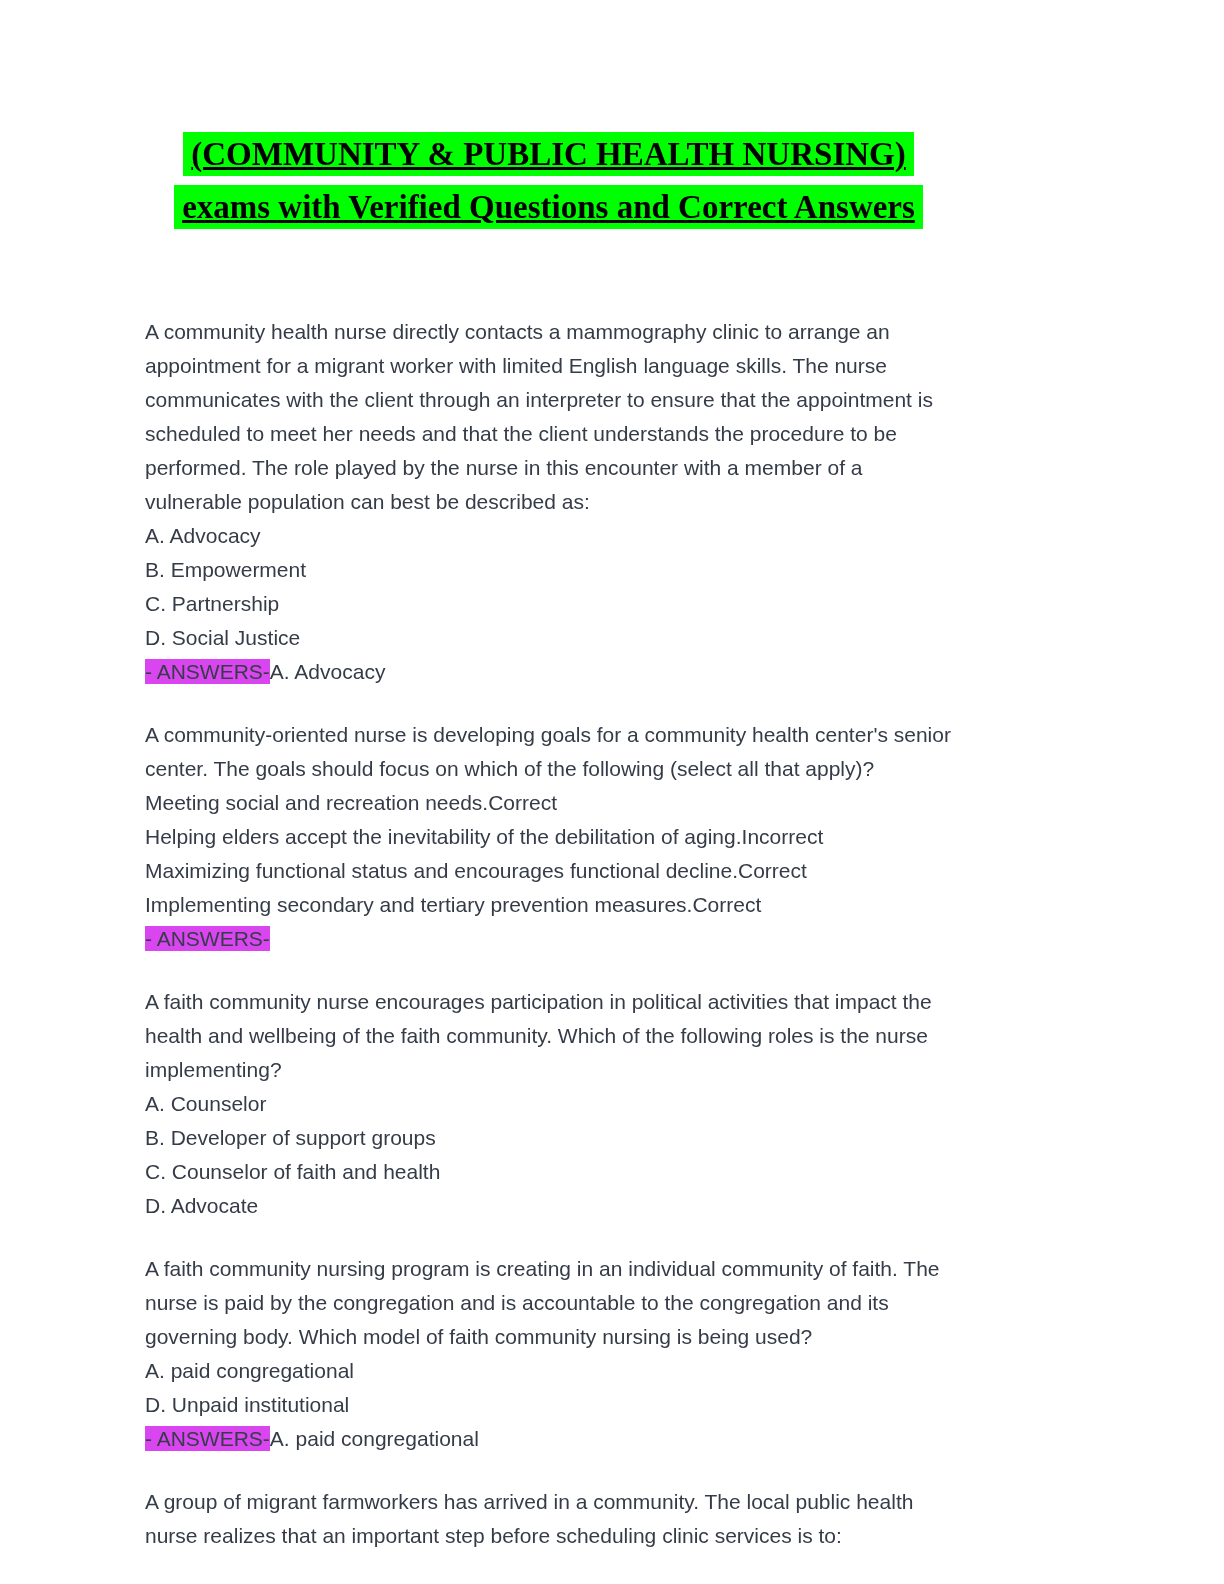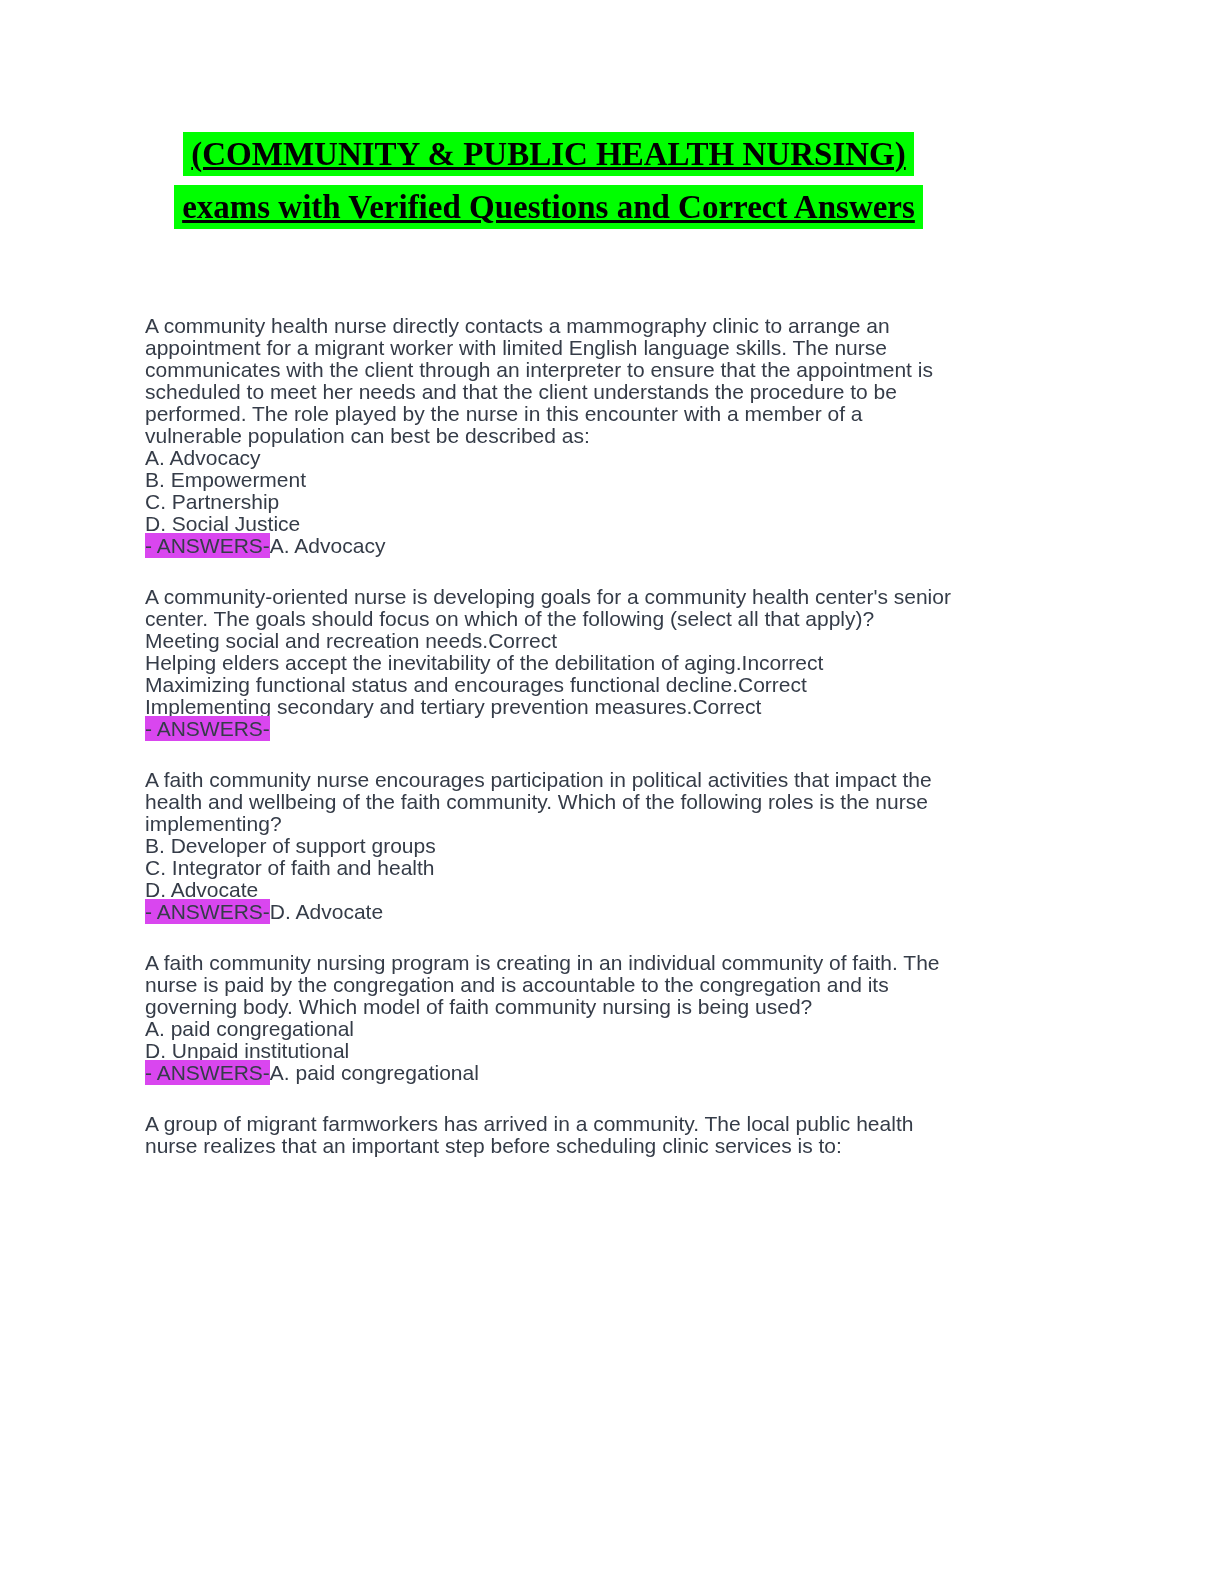--- a/index.html
+++ b/index.html
@@ -34,21 +34,21 @@
     padding: 4px 8px;
     -webkit-box-decoration-break: clone;
     box-decoration-break: clone;
     text-decoration: underline;
     text-decoration-thickness: 2.5px;
     text-decoration-color: #000000;
   }
   .content {
     color: #353c48;
     font-size: 21px;
-    line-height: 22px;
+    line-height: 34px;
   }
   .question-block {
     margin: 0 0 29px 0;
   }
   .q-text, .answer-line {
     margin: 0;
   }
   .option-line {
     margin: 0;
   }
@@ -82,25 +82,25 @@
           <div class="option-line">Helping elders accept the inevitability of the debilitation of aging.Incorrect</div>
           <div class="option-line">Maximizing functional status and encourages functional decline.Correct</div>
           <div class="option-line">Implementing secondary and tertiary prevention measures.Correct</div>
         </div>
     <p class="answer-line"><span class="answer-label">- ANSWERS-</span><span class="answer-text"></span></p>
   </section>
 
   <section class="question-block">
     <p class="q-text">A faith community nurse encourages participation in political activities that impact the health and wellbeing of the faith community. Which of the following roles is the nurse implementing?</p>
     <div class="options">
+          <div class="option-line">A. Counselor</div>
           <div class="option-line">B. Developer of support groups</div>
-          <div class="option-line">C. Integrator of faith and health</div>
+          <div class="option-line">C. Counselor of faith and health</div>
           <div class="option-line">D. Advocate</div>
         </div>
-    <p class="answer-line"><span class="answer-label">- ANSWERS-</span><span class="answer-text">D. Advocate</span></p>
   </section>
 
   <section class="question-block">
     <p class="q-text">A faith community nursing program is creating in an individual community of faith. The nurse is paid by the congregation and is accountable to the congregation and its governing body. Which model of faith community nursing is being used?</p>
     <div class="options">
           <div class="option-line">A. paid congregational</div>
           <div class="option-line">D. Unpaid institutional</div>
         </div>
     <p class="answer-line"><span class="answer-label">- ANSWERS-</span><span class="answer-text">A. paid congregational</span></p>
   </section>

